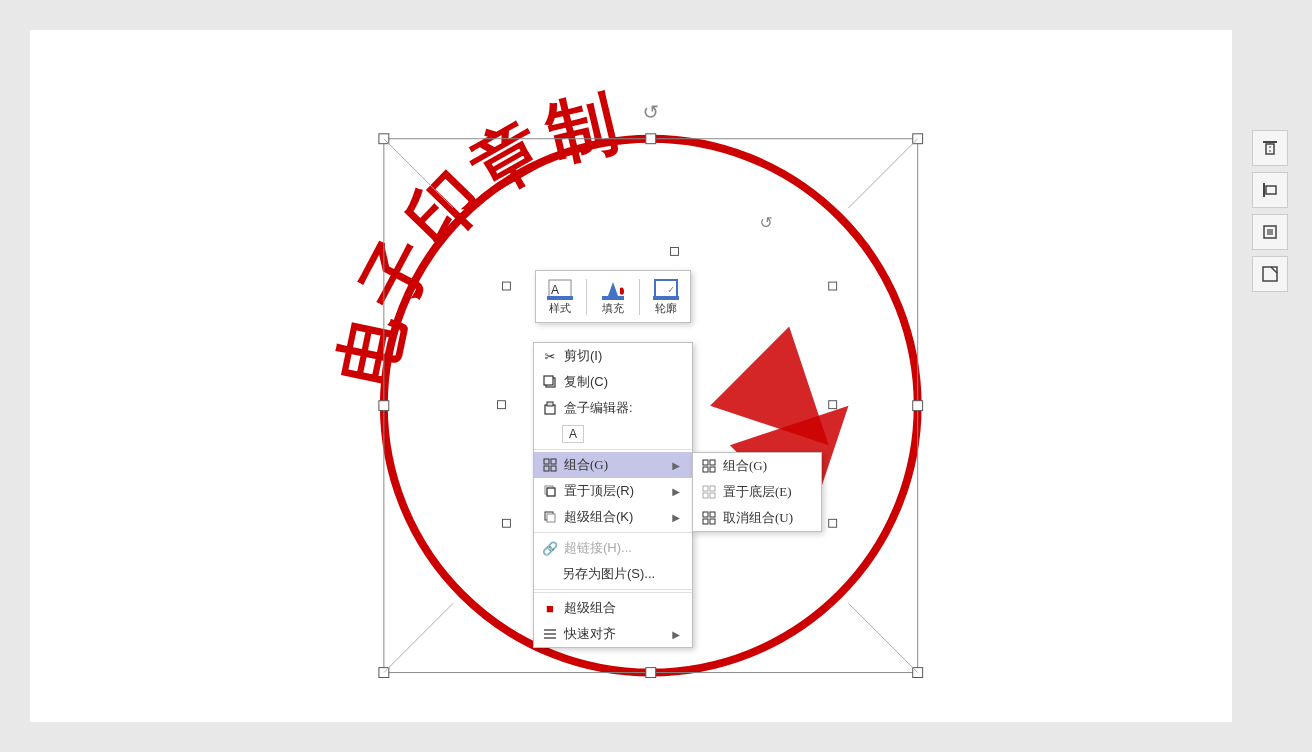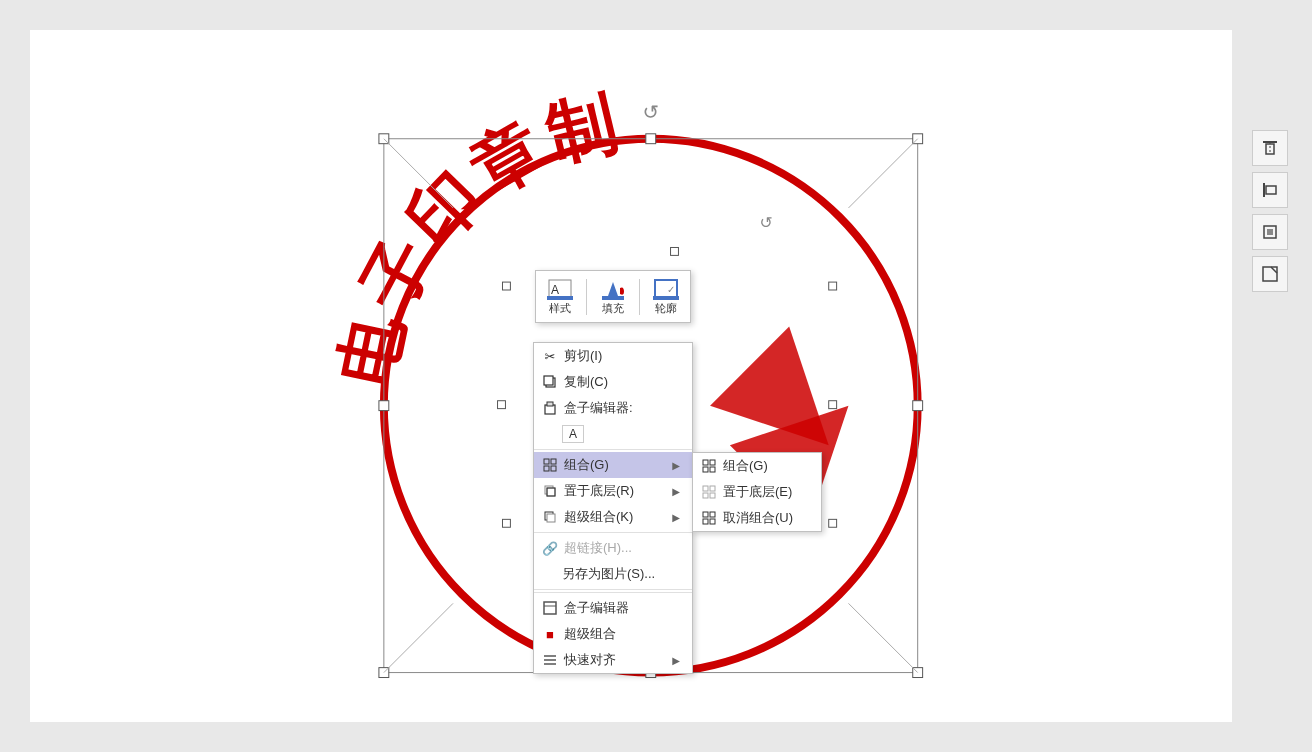--- a/index.html
+++ b/index.html
@@ -149,20 +149,21 @@
       top: 0;
       background: white;
       border: 1px solid #c0c0c0;
       box-shadow: 2px 2px 6px rgba(0,0,0,0.2);
       min-width: 130px;
       z-index: 102;
     }
 
     .menu-item-group {
       position: relative;
+      font-family: Liberation Serif, serif;
     }
   </style>
 </head>
 <body>
 
 <div class="canvas-area">
 
   <div class="drawing-canvas">
 
     <svg style="position:absolute;top:0;left:0;width:100%;height:100%;pointer-events:none;" viewBox="0 0 1200 700">
@@ -376,21 +377,21 @@
     </div>
 
     <div class="menu-item">
       <div class="menu-item-icon">
         <svg width="14" height="14" viewBox="0 0 14 14">
             <rect x="2" y="2" width="8" height="8" fill="none" stroke="#888" stroke-width="1"></rect>
             <rect x="4" y="4" width="8" height="8" fill="white" stroke="#888" stroke-width="1"></rect>
             <rect x="4" y="4" width="8" height="8" fill="none" stroke="#333" stroke-width="1"></rect>
           </svg>
       </div>
-      <span>置于底层(R)</span>
+      <span>置于顶层(R)</span>
       <span class="menu-arrow">▶</span>
     </div>
 
     <div class="menu-item">
       <div class="menu-item-icon">
         <svg width="14" height="14" viewBox="0 0 14 14">
             <rect x="2" y="2" width="8" height="8" fill="none" stroke="#333" stroke-width="1"></rect>
             <rect x="4" y="4" width="8" height="8" fill="white" stroke="#888" stroke-width="1"></rect>
           </svg>
       </div>
@@ -409,29 +410,20 @@
       <div class="menu-item-icon" style="width:14px;height:14px;"></div>
       <span>另存为图片(S)...</span>
     </div>
 
     <div class="menu-separator"></div>
 
 
 
     <div class="menu-separator"></div>
 
-    <div class="menu-item">
-      <div class="menu-item-icon">
-        <svg width="14" height="14" viewBox="0 0 14 14">
-            <rect x="1" y="1" width="12" height="12" fill="none" stroke="#555" stroke-width="1.5"></rect>
-            <line x1="1" y1="5" x2="13" y2="5" stroke="#555" stroke-width="1"></line>
-          </svg>
-      </div>
-      <span>盒子编辑器</span>
-    </div>
 
     <div class="menu-item">
       <div class="menu-item-icon" style="color:#cc0000;">■</div>
       <span>超级组合</span>
     </div>
 
 
     <div class="menu-item">
       <div class="menu-item-icon">
         <svg width="14" height="14" viewBox="0 0 14 14">

